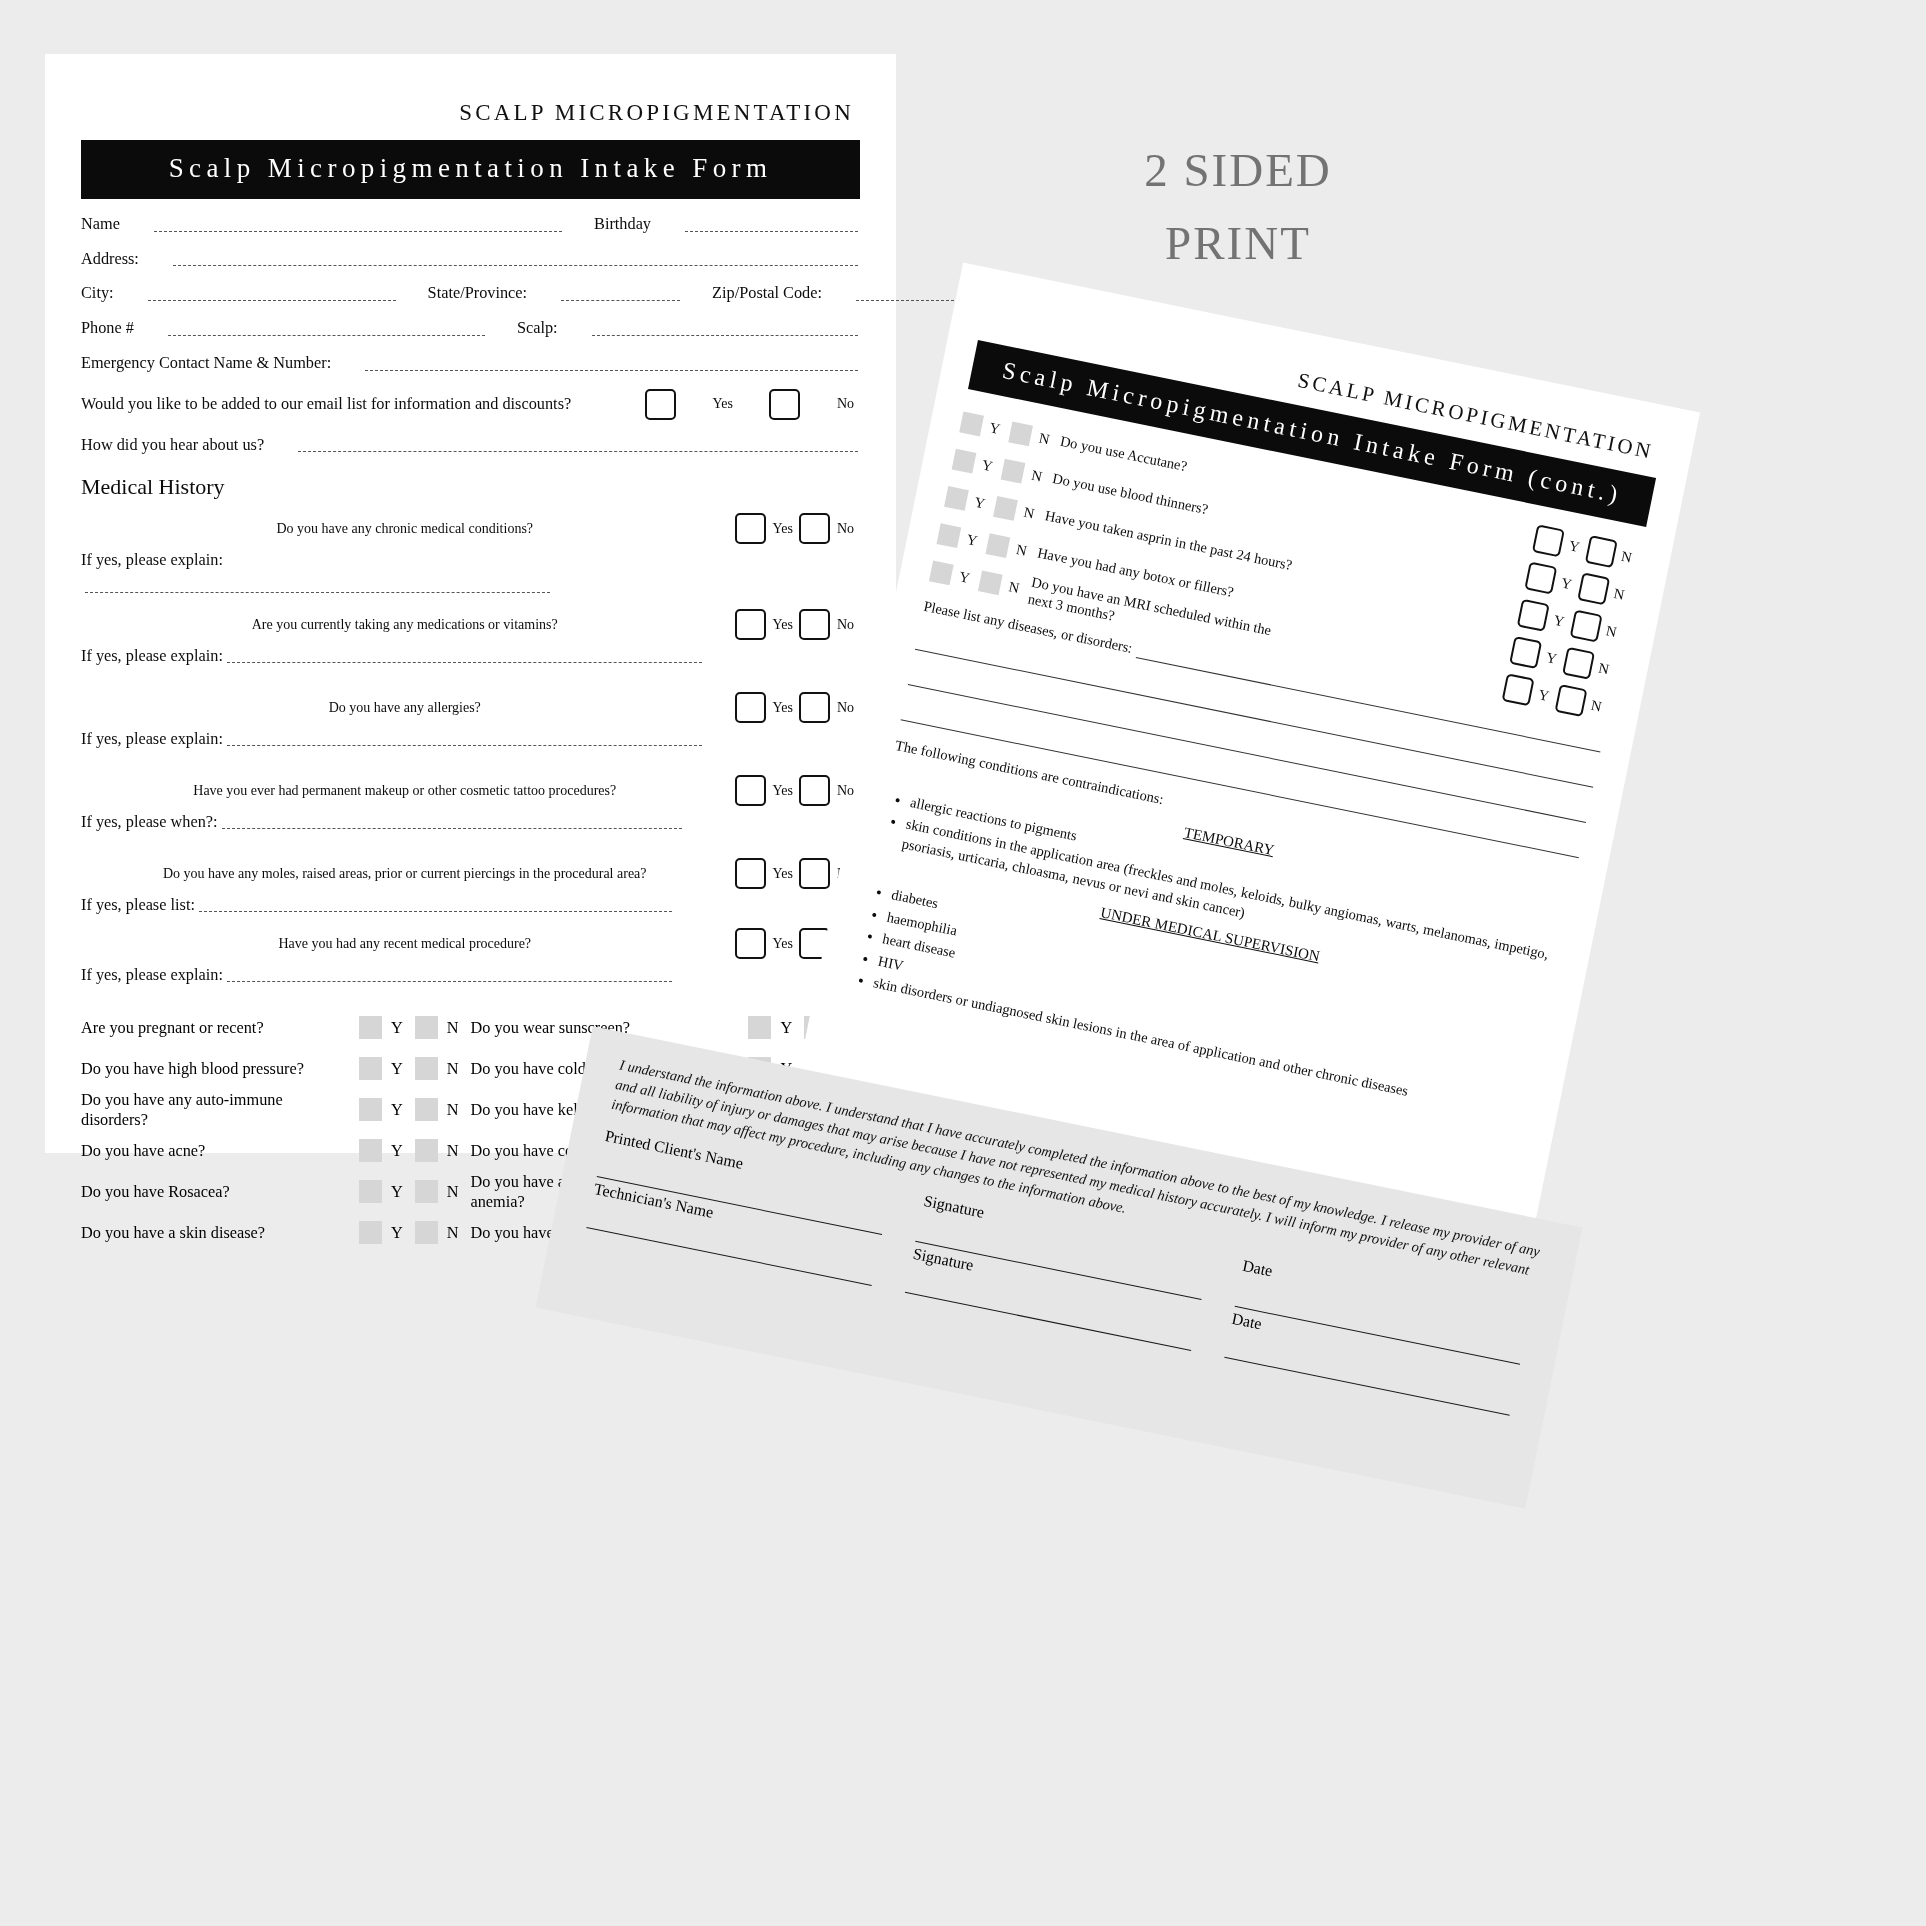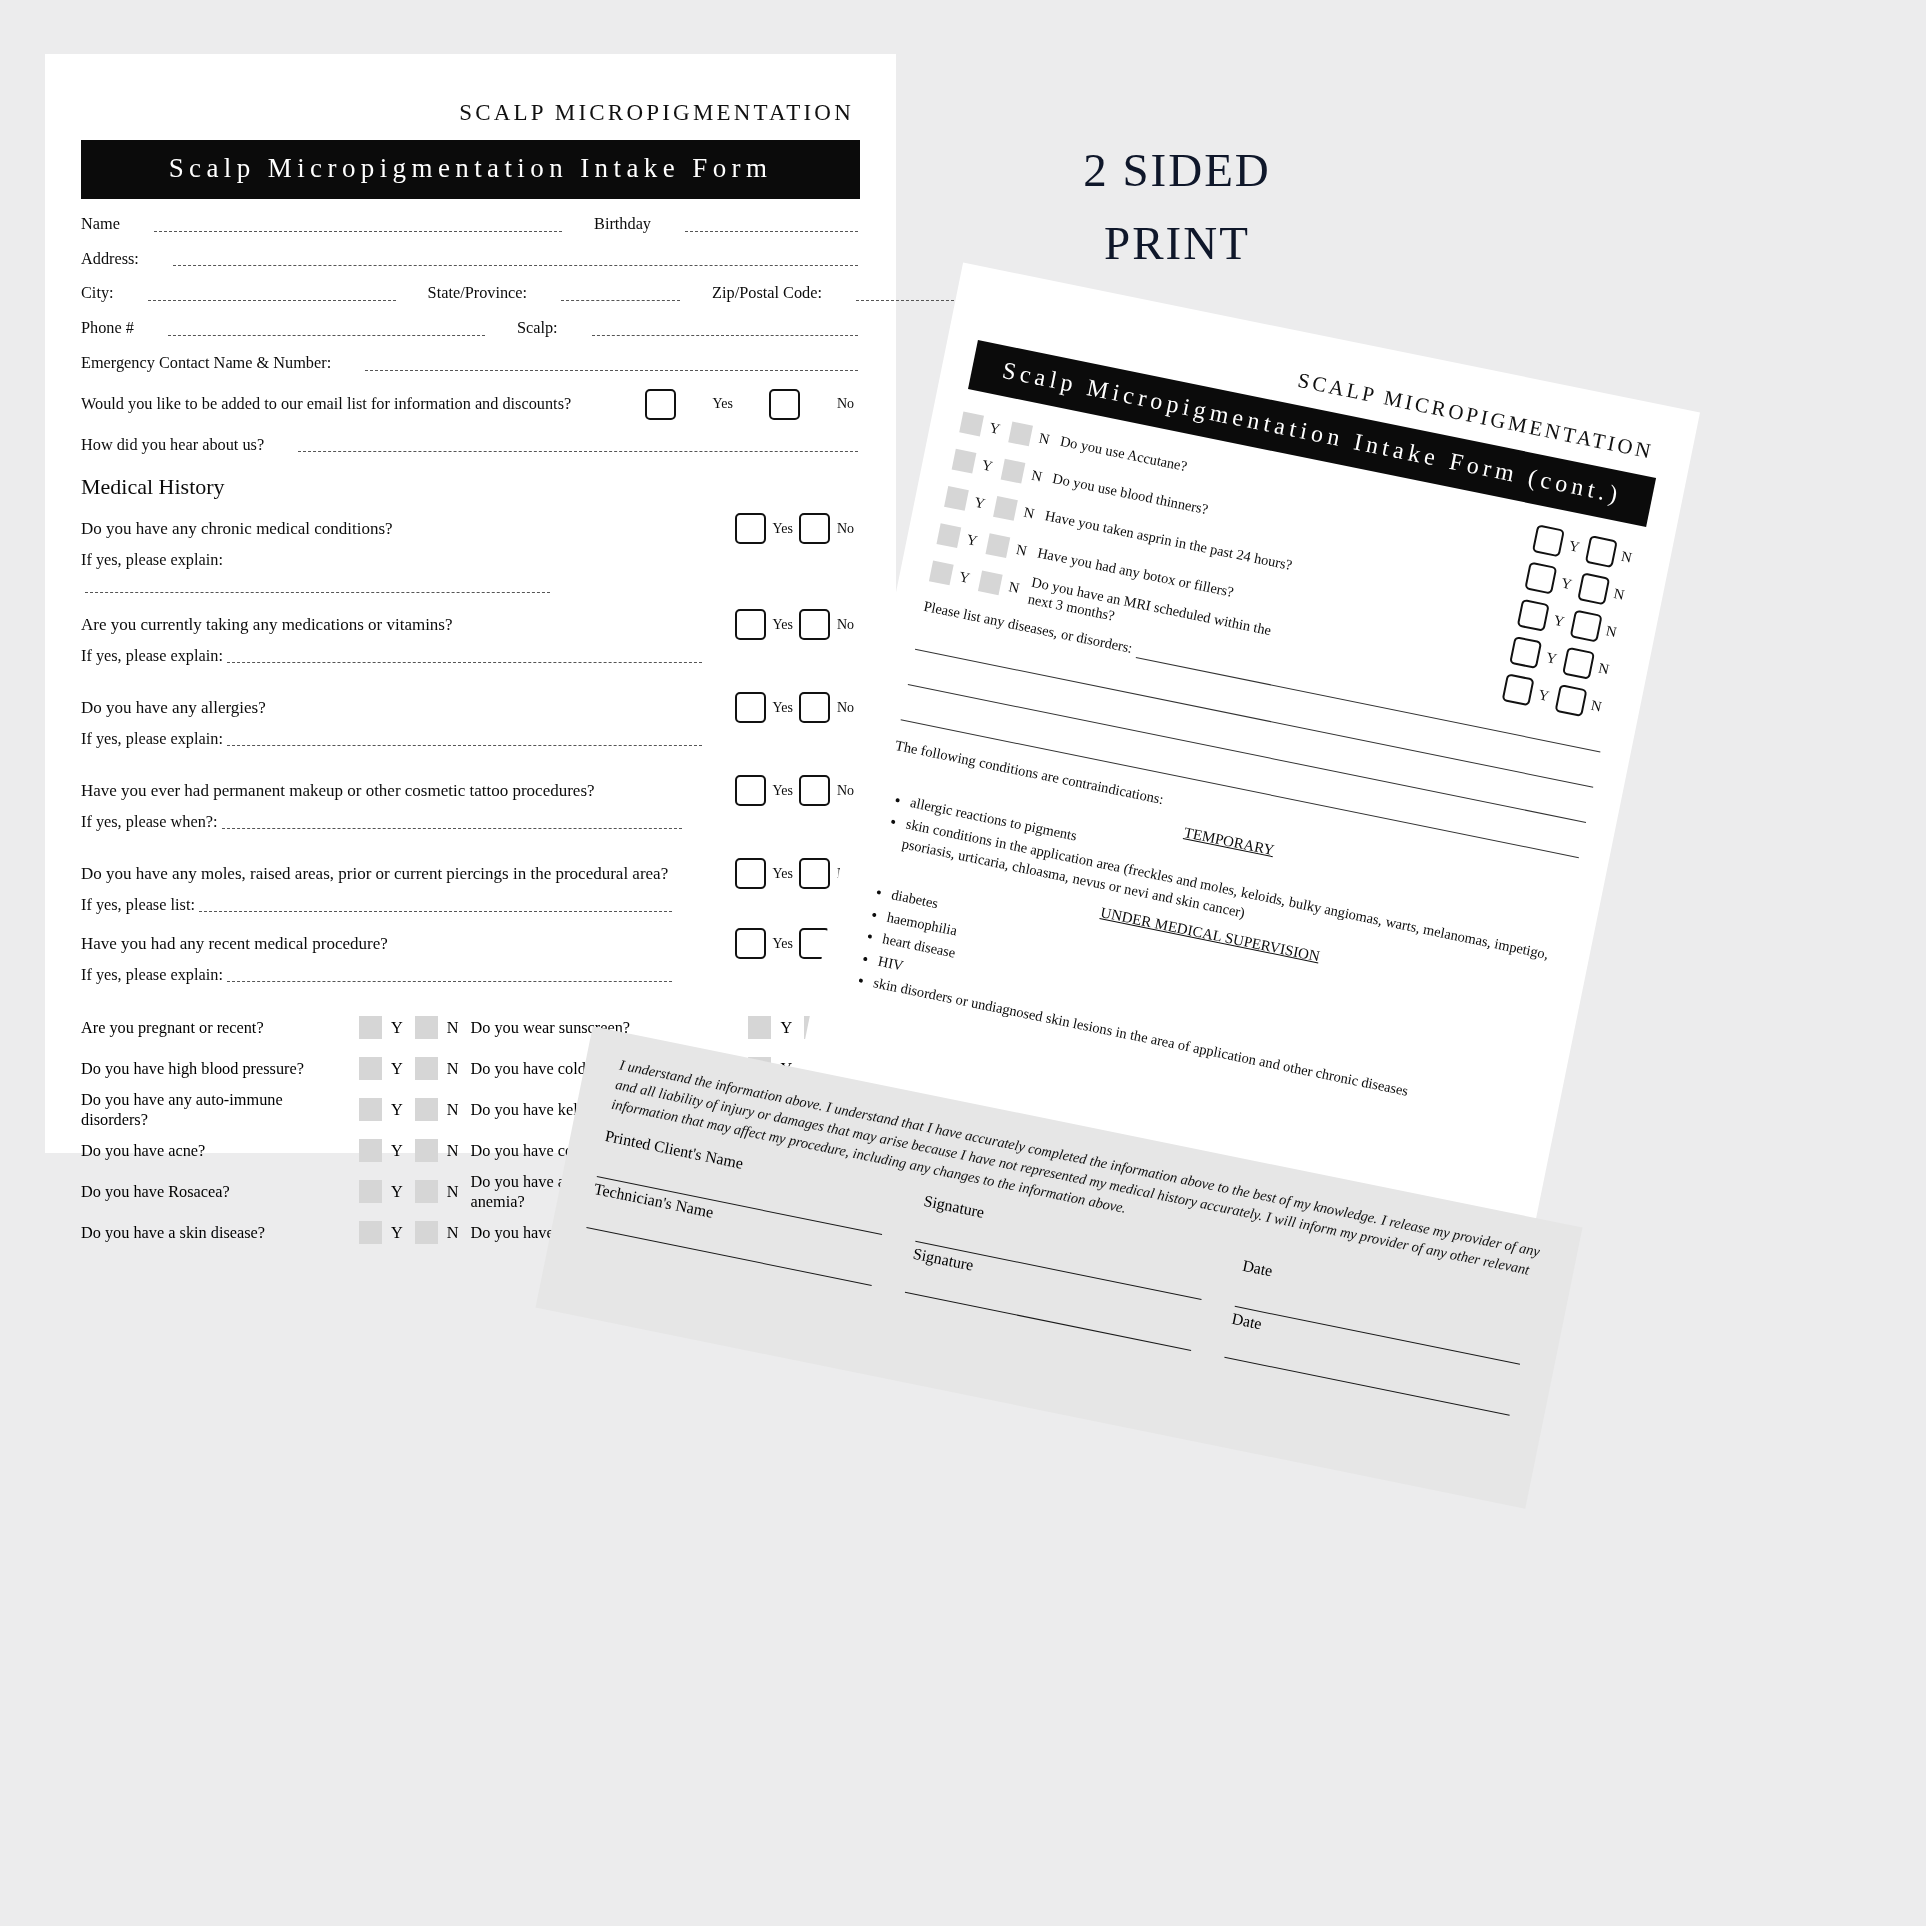--- a/index.html
+++ b/index.html
@@ -72,46 +72,46 @@
 
   .section-title{
     font-size:22px;
     margin:20px 0 6px 0;
     color:#0c0c0c;
   }
 
   
   .mh{margin-top:13px;position:relative;}
   .mh .qline{display:flex;align-items:center;}
-  .mh .qtext{flex:1 1 auto;font-size:17px;}
+  .mh .qtext{flex:1 1 auto;font-size:14px;text-align:center;}
   .mh .yn{display:flex;align-items:center;flex:0 0 auto;margin-left:6px;}
   .mh .sub{display:flex;align-items:flex-end;margin-top:7px;}
   .mh .sub .dash{margin-bottom:3px;}
 
   
   .grid2{display:flex;margin-top:22px;gap:0;}
   .gcol{flex:1 1 50%;}
   .grow{display:flex;align-items:center;min-height:41px;}
   .grow .gq{flex:1 1 auto;font-size:16.3px;line-height:1.18;padding-right:8px;}
   .gbox{
     width:23px;height:23px;
     background:#d6d6d6;
     display:inline-block;flex:0 0 auto;
   }
   .gyn{font-size:16.3px;margin:0 12px 0 9px;}
 
   
   #print-note{
     position:absolute;
-    left:969px; top:134px;
+    left:1030px; top:134px;
     width:416px;
     text-align:center;
     font-size:47px;
     letter-spacing:2px;
-    color:#0f172a;
+    color:#737373;
     line-height:1.55;
     font-family:"Liberation Serif", serif;
   }
 
   
   #page-back-wrap{
     position:absolute;
     left:851px; top:327px;
     width:752px; height:1049px;
     transform:rotate(11.5deg);

